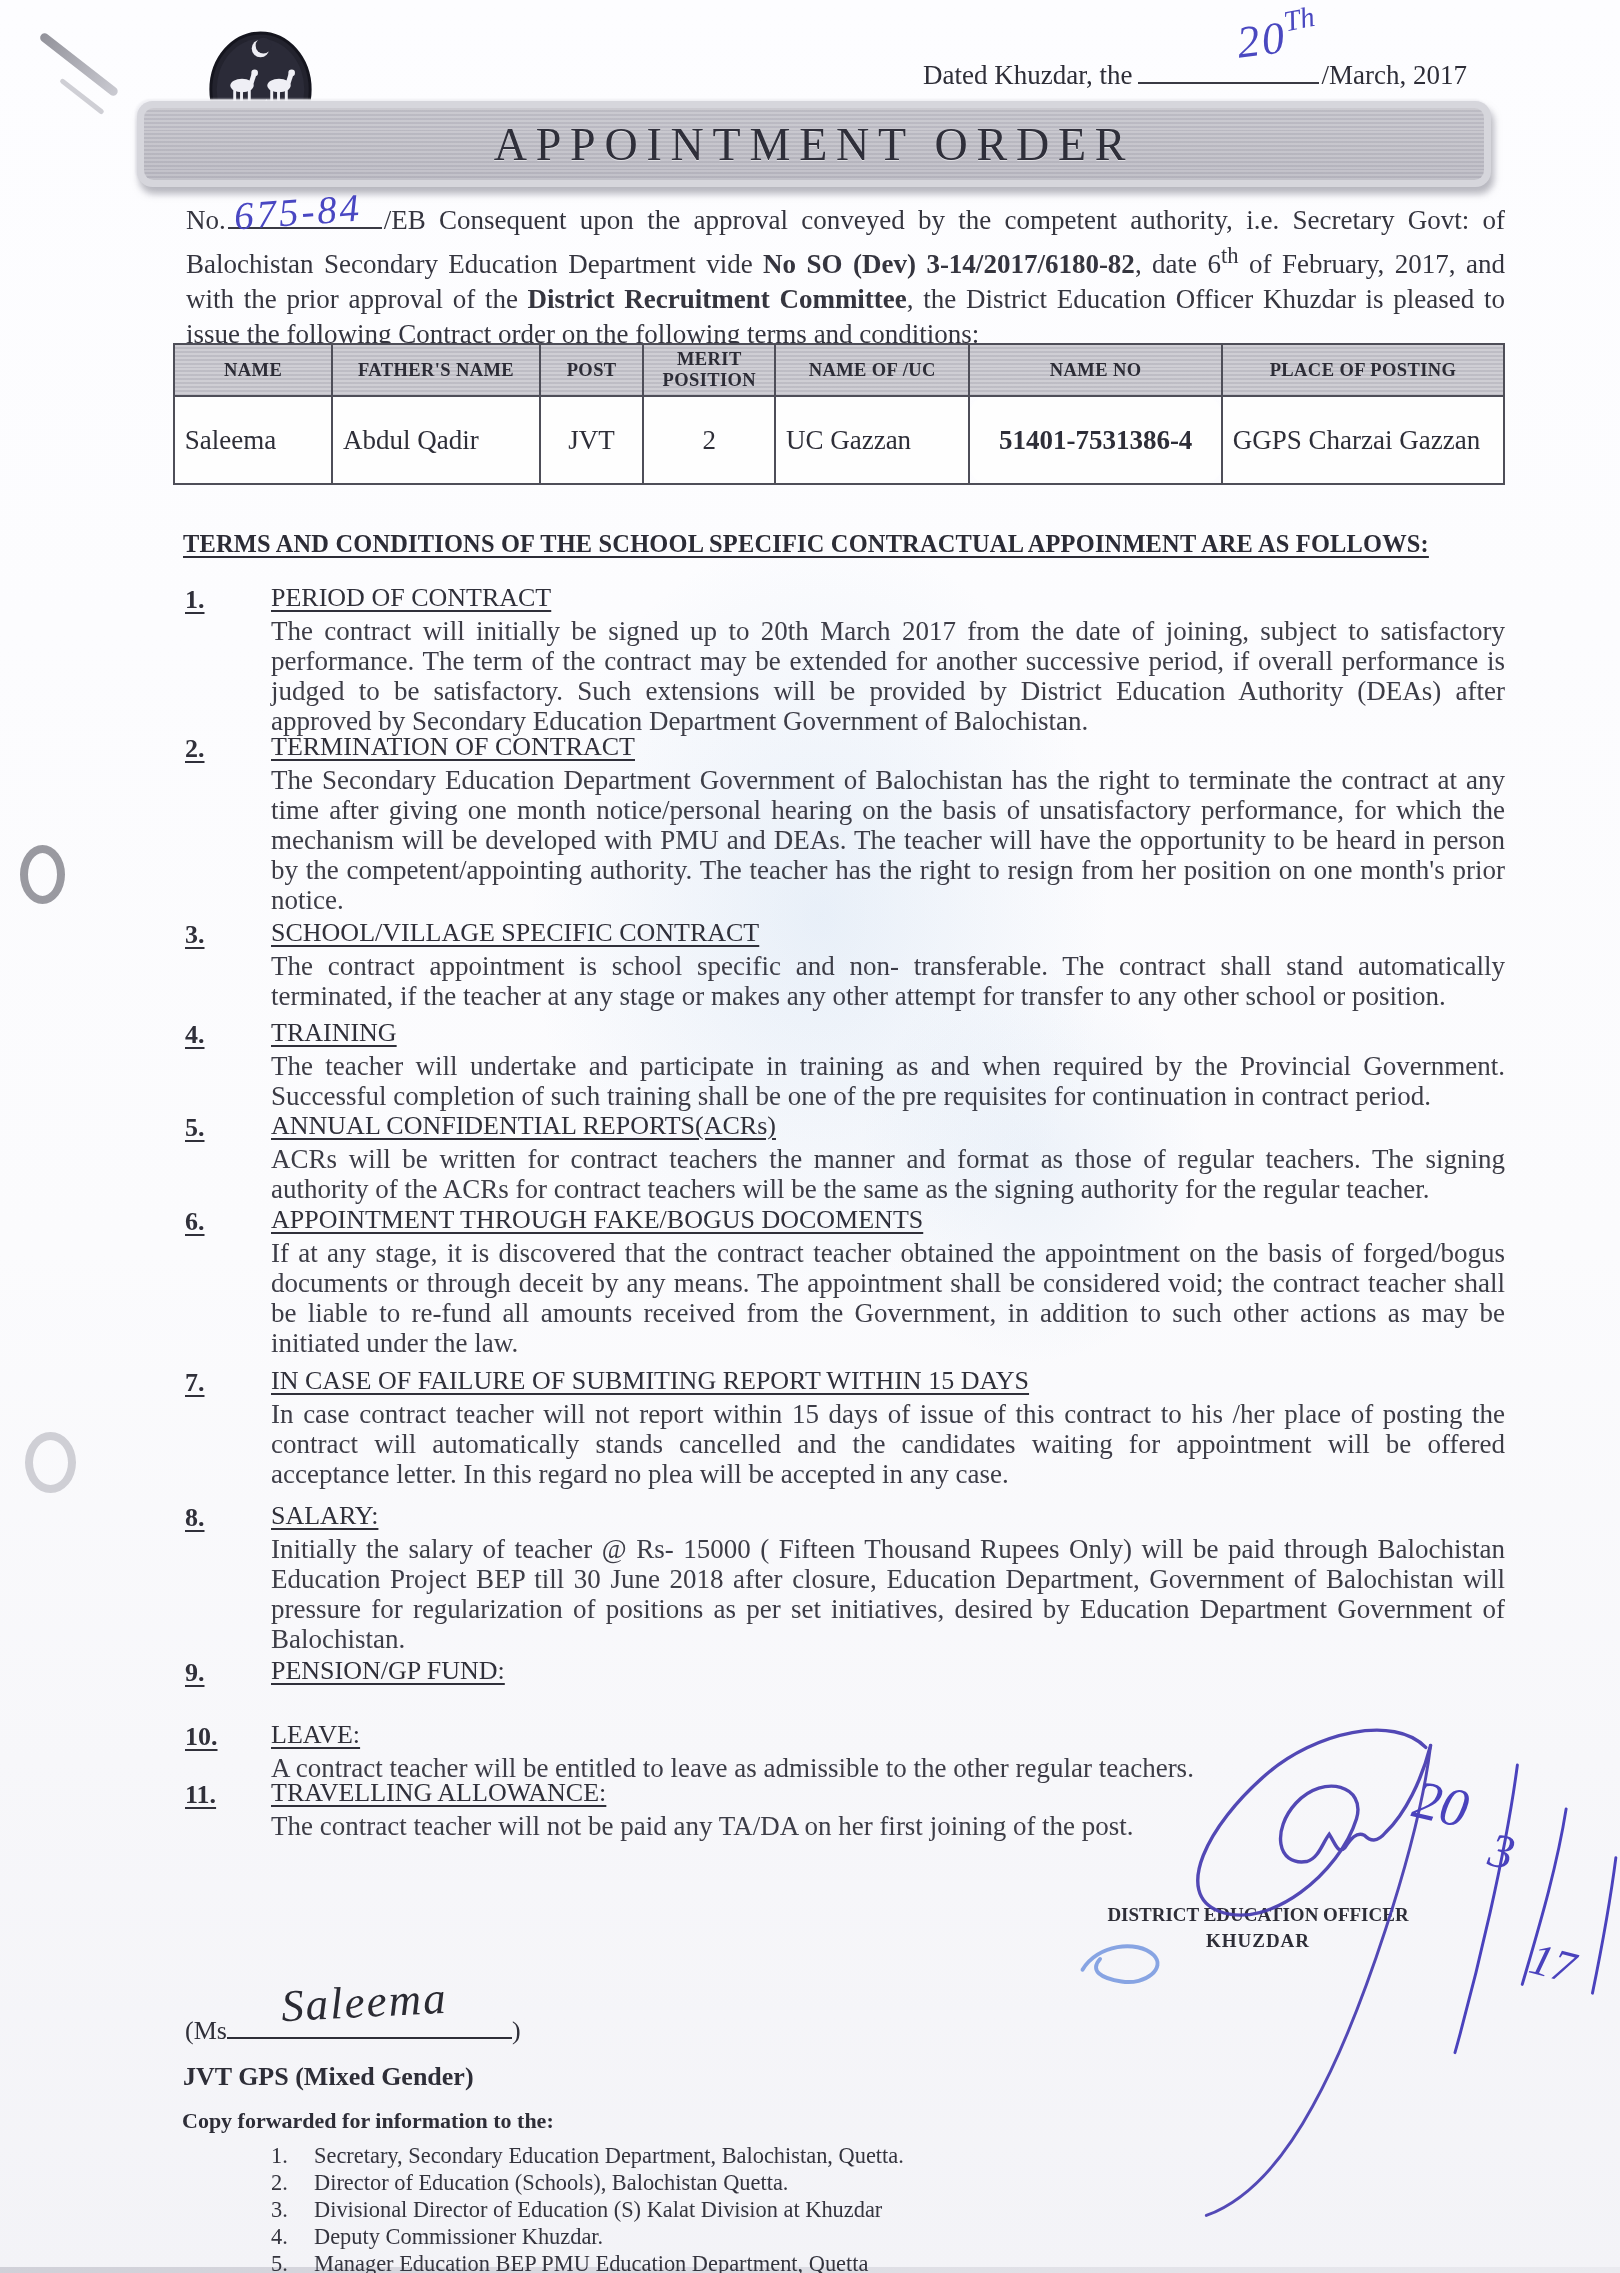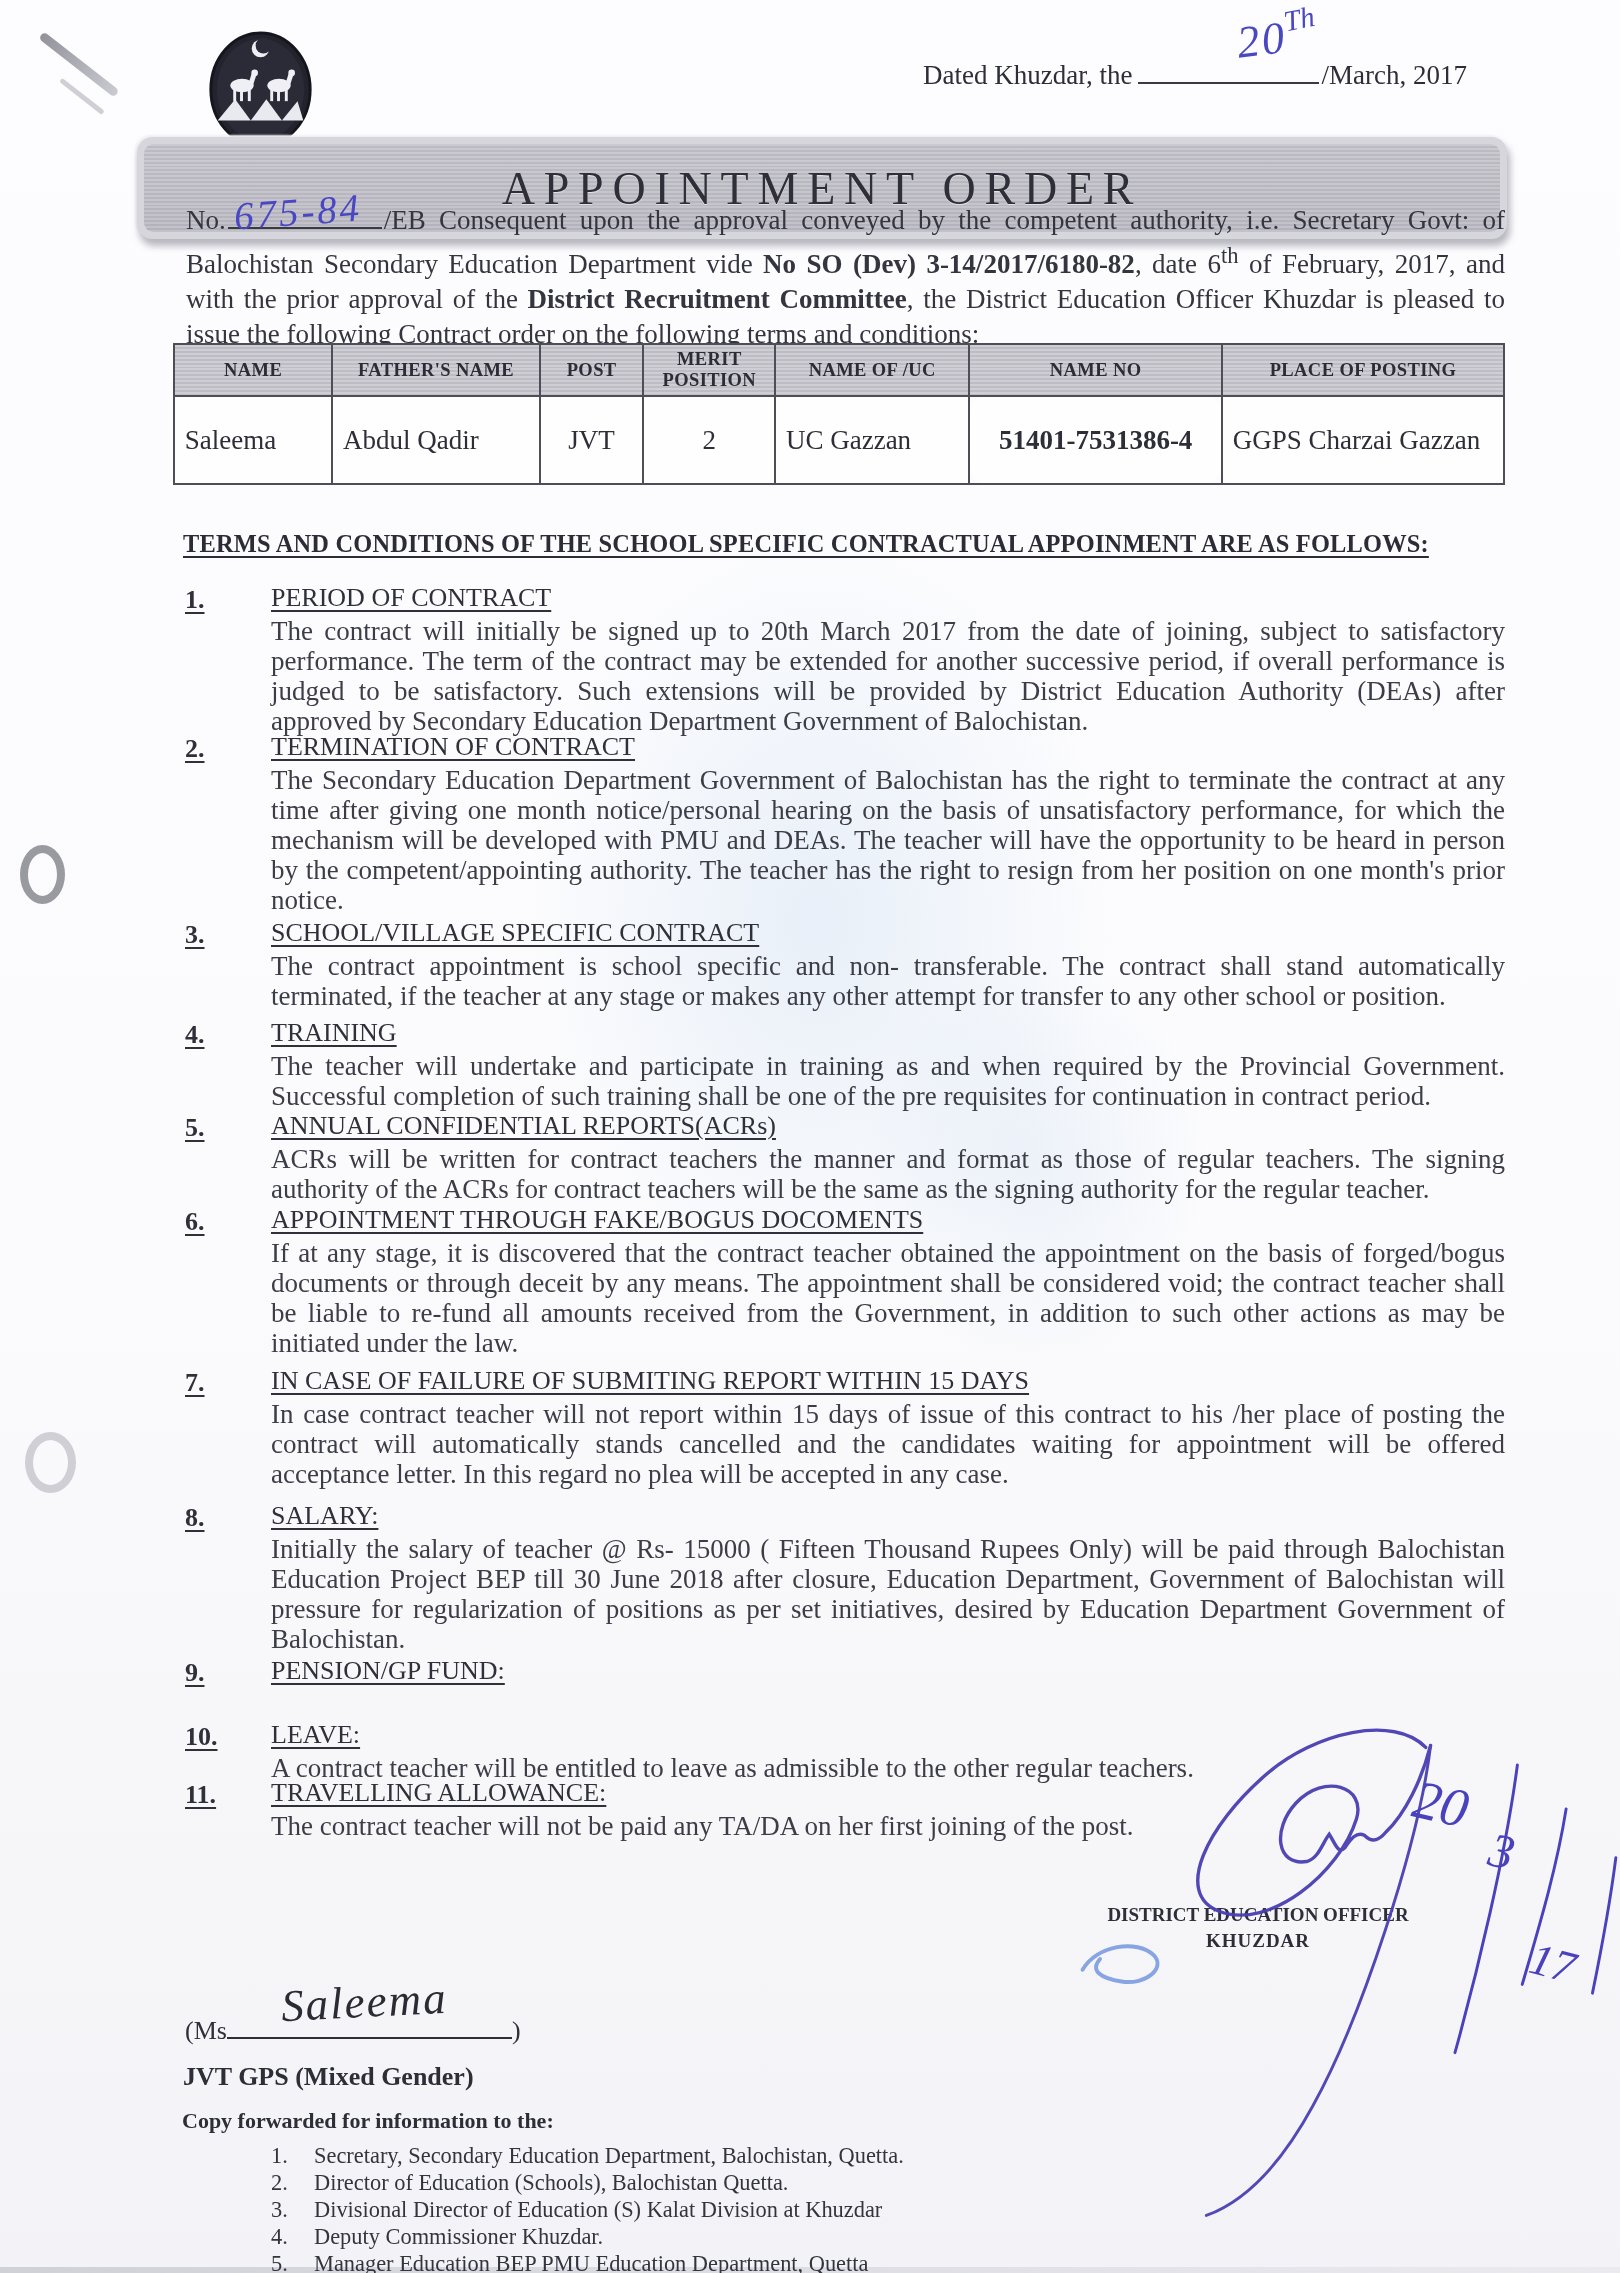--- a/index.html
+++ b/index.html
@@ -33,22 +33,22 @@
     color:#2e2e38; white-space:nowrap; }
   .date-blank { display:inline-block; width:181px; border-bottom:2px solid #3a3a44;
     height:23.4px; vertical-align:baseline; margin:0 2px 0 5.9px; }
   .hw-day { position:absolute; left:1237px; top:11.7px; color:#4a48c0; font-style:italic;
     transform:rotate(-7deg); white-space:nowrap; }
   .hw-day-main { font-size:45px; letter-spacing:2px; }
   .hw-day-sup { display:inline-block; font-size:29px; transform:translateY(-21.5px) rotate(-4deg); }
 
   
   .banner-outer { position:absolute; left:137px; top:101px; width:1354px; height:86px;
-    background:#d6d6dc; border-radius:15.6px; padding:8px;
-    box-shadow:2.9px 6.8px 7.8px rgba(125,125,138,.55), -2px -2px 2px #f2f2f6;margin-top:36px; }
+    background:#d6d6dc; border-radius:15.6px; padding:0;
+    box-shadow:2.9px 6.8px 7.8px rgba(125,125,138,.55), -2px -2px 2px #f2f2f6; }
   .banner-inner { position:absolute; left:6.8px; top:6.8px; right:6.8px; bottom:6.8px;
     border-radius:9.8px; background:
       repeating-linear-gradient(180deg, rgba(255,255,255,.12) 0 2px, rgba(120,120,135,.10) 2px 3.9px),
       linear-gradient(180deg,#c4c3ca,#bab9c2);
     display:flex; align-items:center; justify-content:center; }
   .banner-title { font-size:46px; letter-spacing:8.8px; color:#2f2f3a; font-weight:500;
     text-shadow:0 1px 0 rgba(255,255,255,.5); }
 
   
   .intro { position:absolute; left:186px; top:203px; width:1319px;

